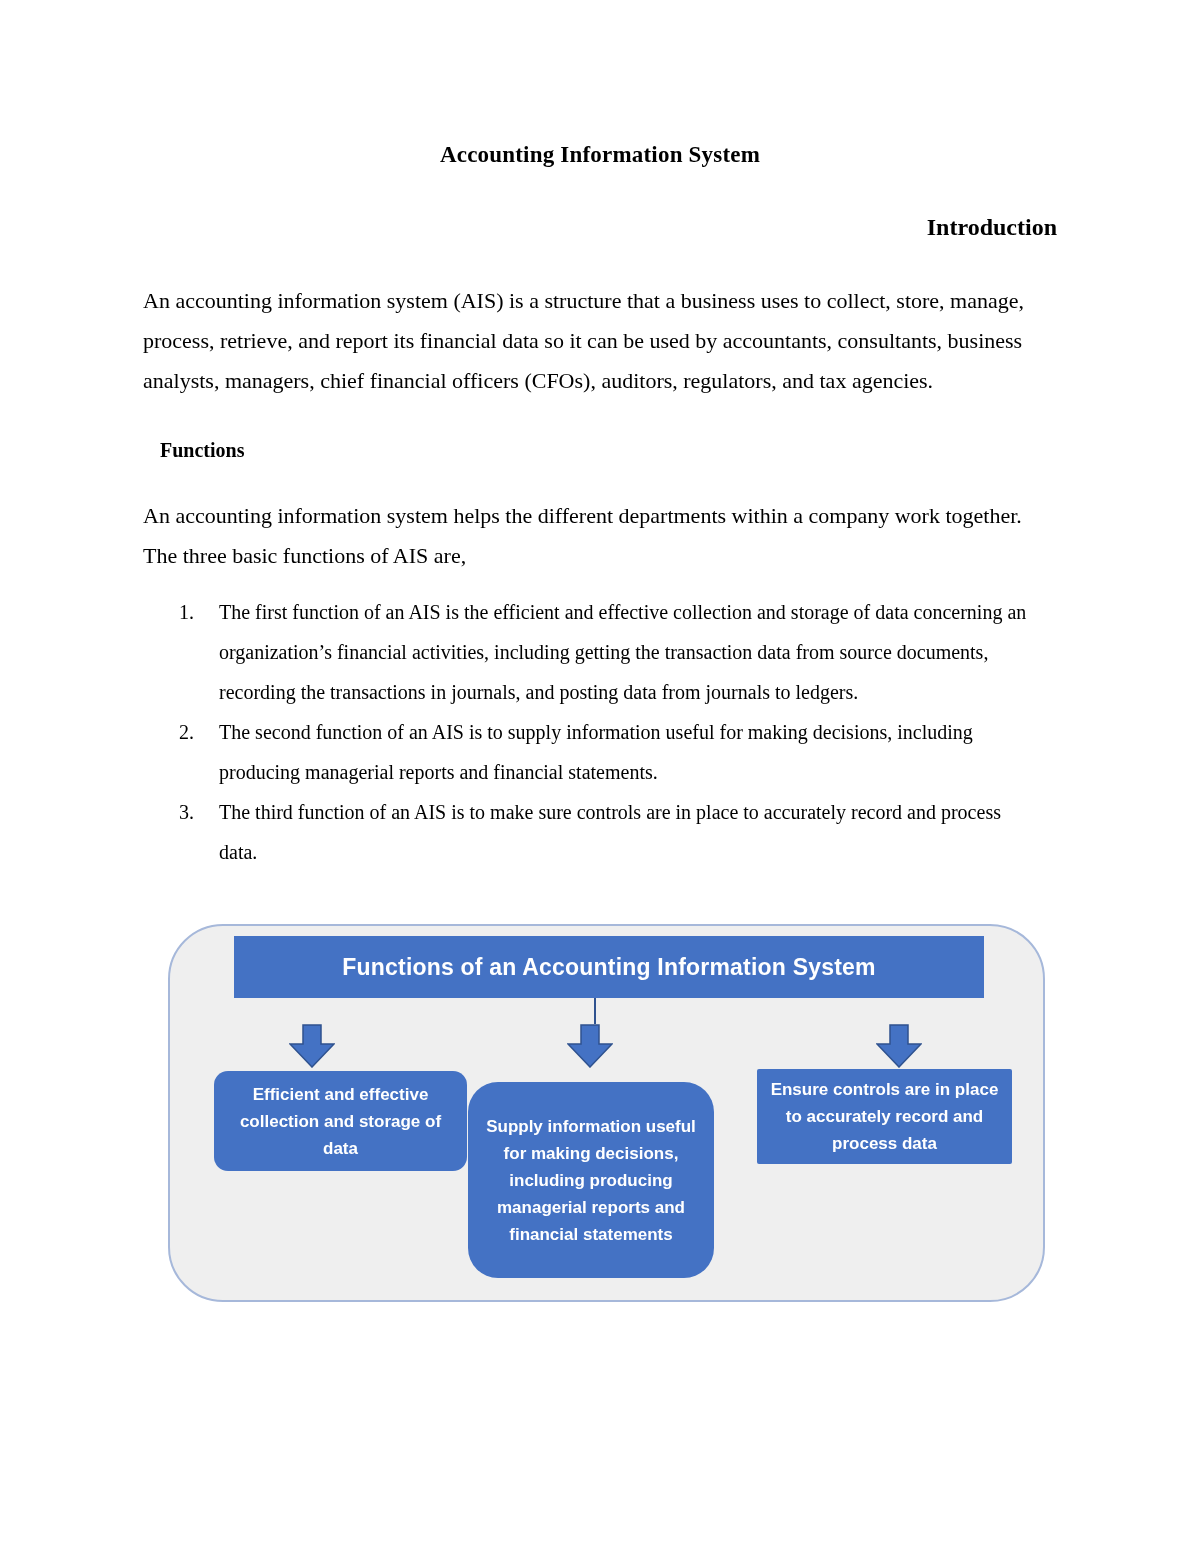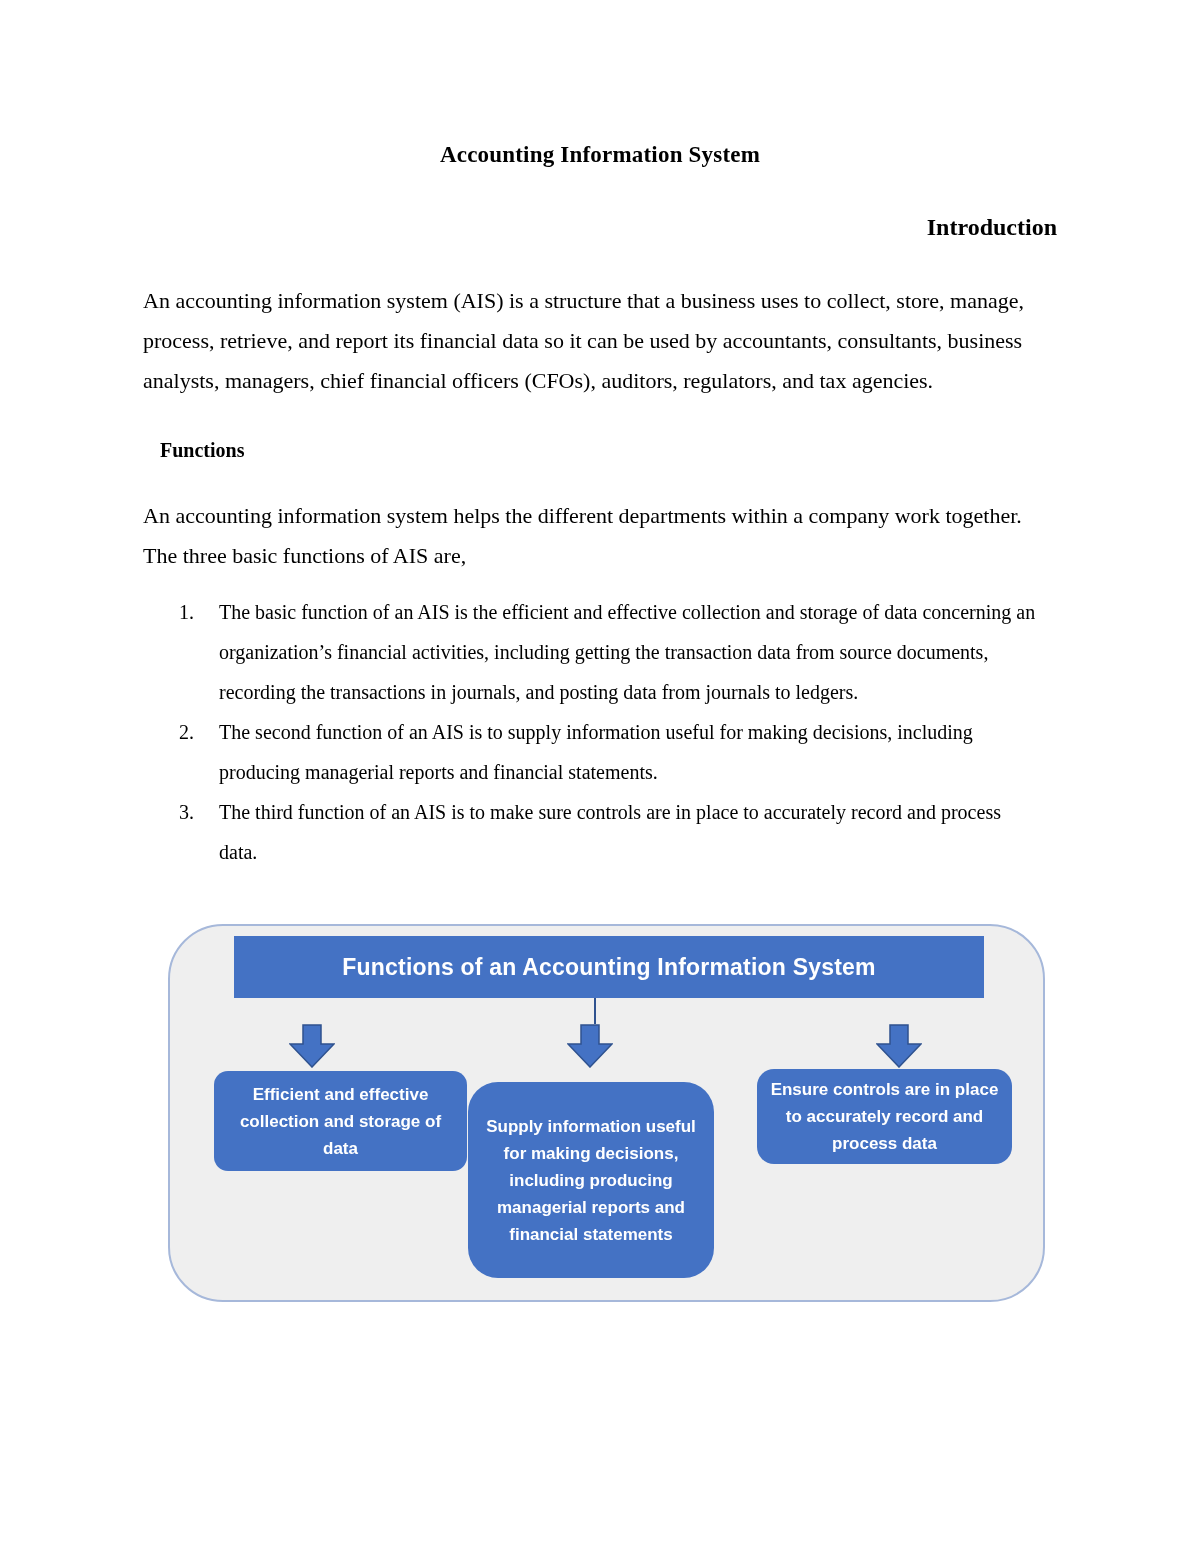--- a/index.html
+++ b/index.html
@@ -43,41 +43,41 @@
   .arrow-1 { left:119px; }
   .arrow-2 { left:397px; }
   .arrow-3 { left:706px; }
   .fbox {
     position:absolute; background:var(--box-fill, #4472C4); color:#ffffff;
     font-weight:bold; display:flex; align-items:center; justify-content:center;
     text-align:center; font-size:17px; line-height:27px;
   }
   .fbox-1 { left:12px;  top:145px; width:253px; height:100px; border-radius:14px; padding:8px 14px;margin-left:32px; }
   .fbox-2 { left:298px; top:140px; width:246px; height:196px; border-radius:30px; padding:14px 16px;margin-top:16px; }
-  .fbox-3 { left:587px; top:143px; width:255px; height:95px;  border-radius:17px; padding:8px 8px; }
+  .fbox-3 { left:587px; top:143px; width:255px; height:95px;  border-radius:2px; padding:8px 8px; }
 </style>
 </head>
 <body>
 
 <div class="page">
   <div class="content">
 
     <div class="doc-title">Accounting Information System</div>
     <div class="doc-subtitle">Introduction</div>
 
     <p class="para">An accounting information system (AIS) is a structure that a business uses to collect, store, manage, process, retrieve, and report its financial data so it can be used by accountants, consultants, business analysts, managers, chief financial officers (CFOs), auditors, regulators, and tax agencies.</p>
 
     <div class="section-heading">Functions</div>
 
     <p class="para" style="margin-top:34px;">An accounting information system helps the different departments within a company work together. The three basic functions of AIS are,</p>
 
     <div class="list">
       <div class="list-item">
         <span class="list-num">1.</span>
-        <span class="list-text">The basic function of an AIS is the efficient and effective collection and storage of data concerning an organization’s financial activities, including getting the transaction data from source documents, recording the transactions in journals, and posting data from journals to ledgers.</span>
+        <span class="list-text">The first function of an AIS is the efficient and effective collection and storage of data concerning an organization’s financial activities, including getting the transaction data from source documents, recording the transactions in journals, and posting data from journals to ledgers.</span>
       </div>
       <div class="list-item">
         <span class="list-num">2.</span>
         <span class="list-text">The second function of an AIS is to supply information useful for making decisions, including producing managerial reports and financial statements.</span>
       </div>
       <div class="list-item">
         <span class="list-num">3.</span>
         <span class="list-text">The third function of an AIS is to make sure controls are in place to accurately record and process data.</span>
       </div>
     </div>

